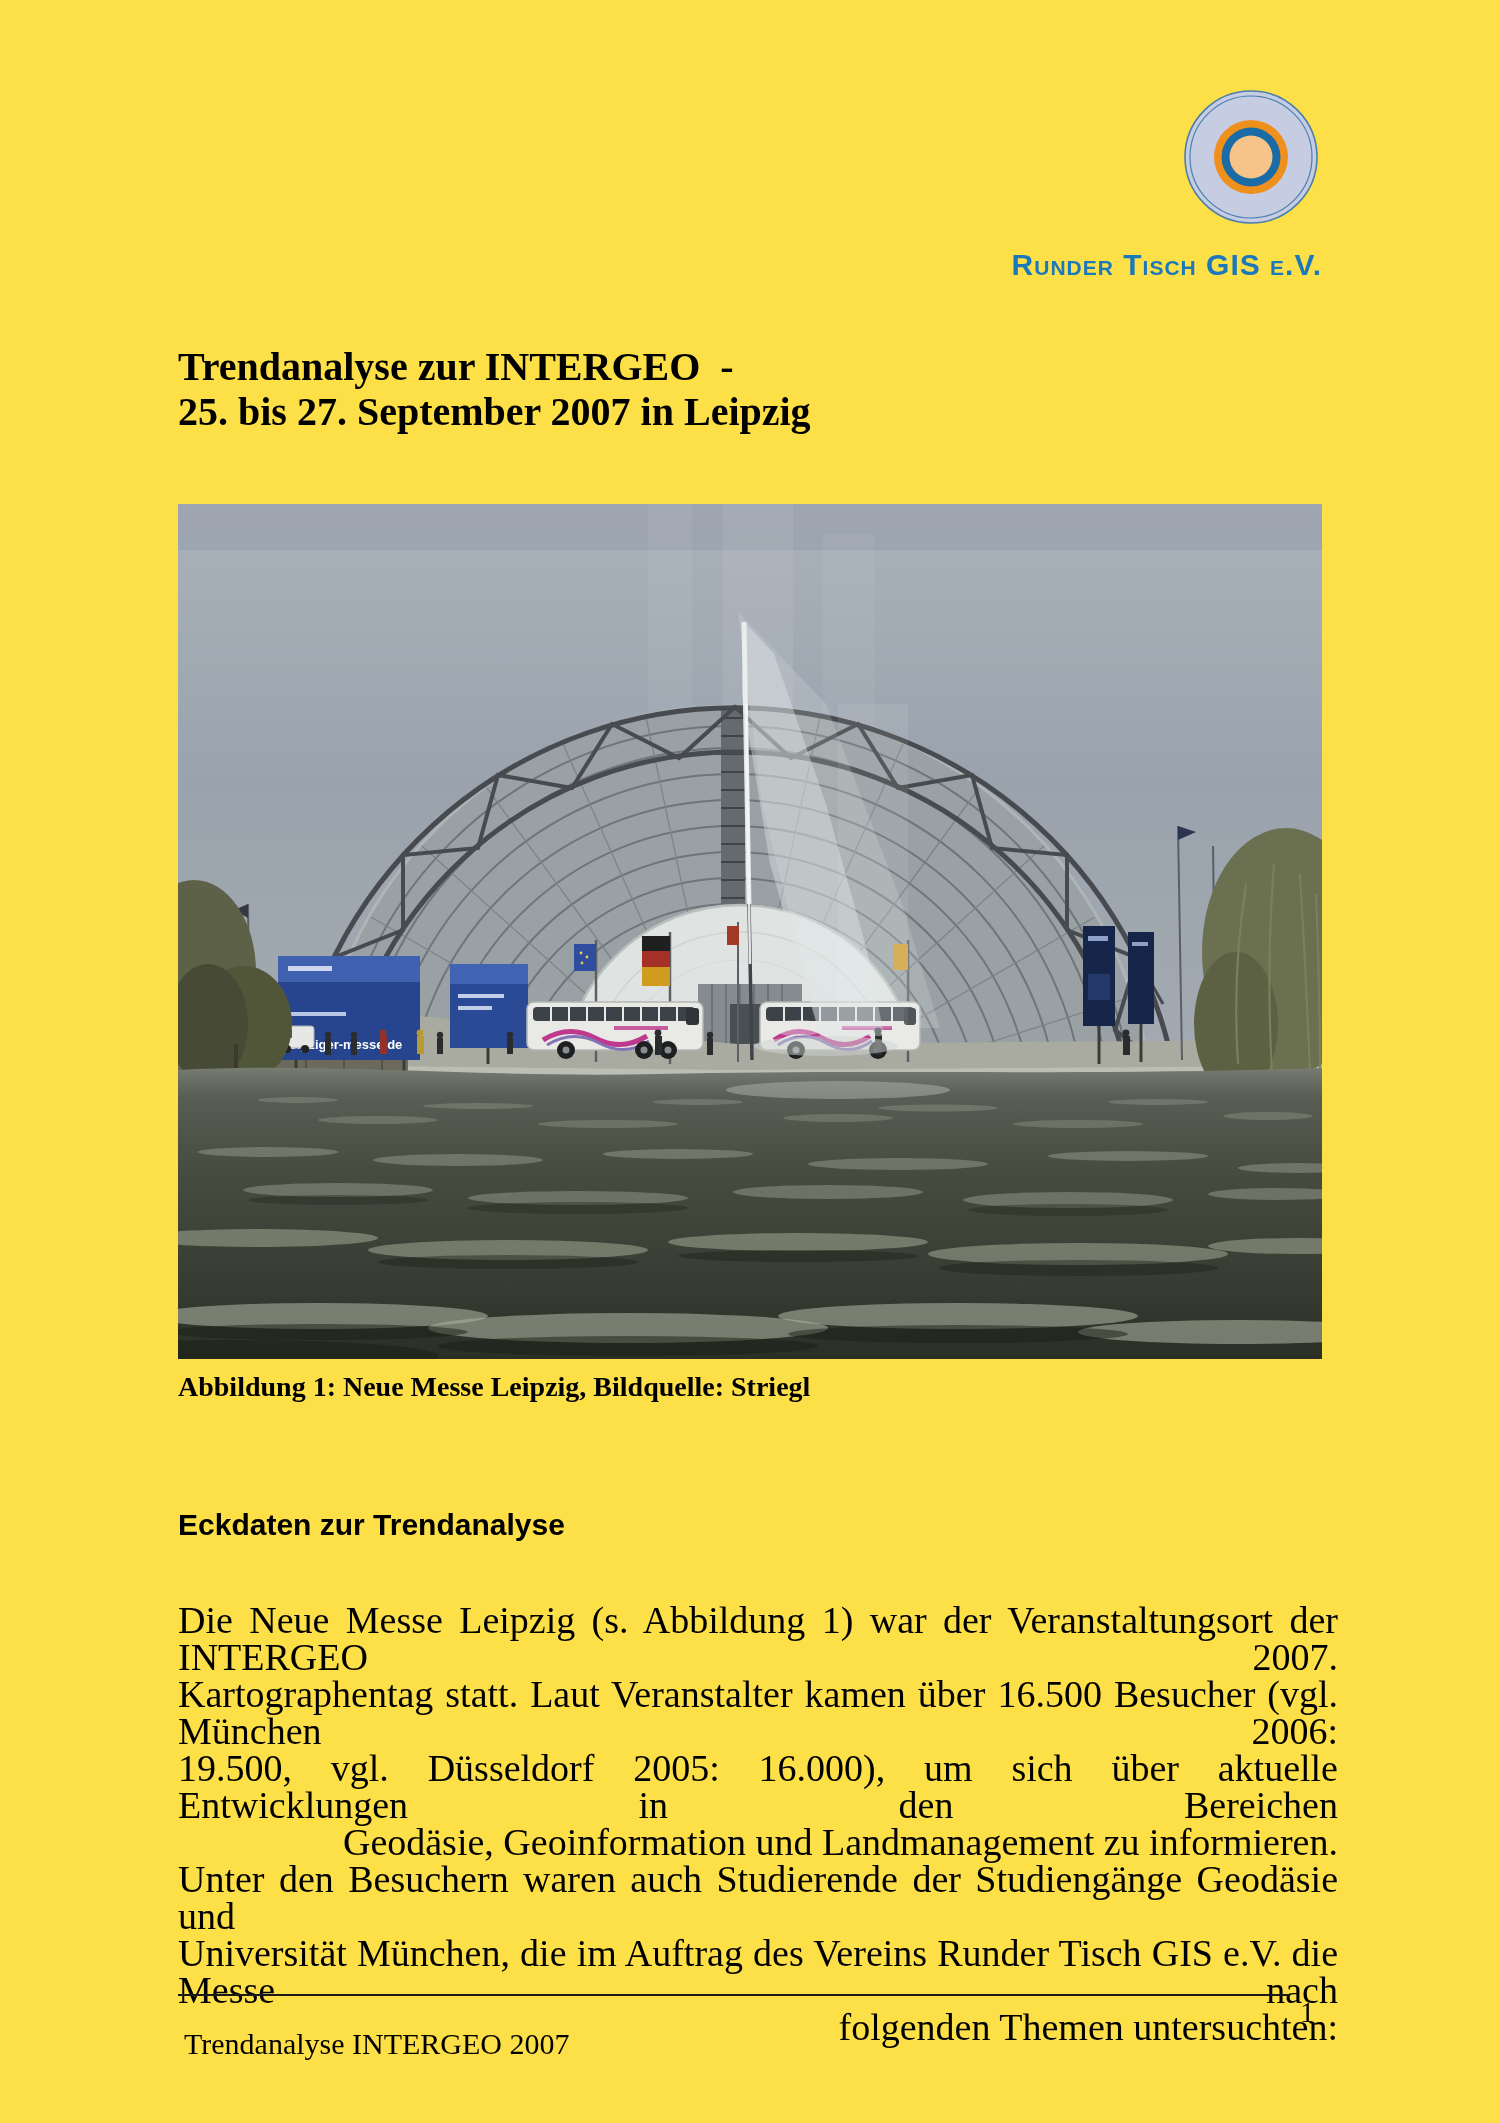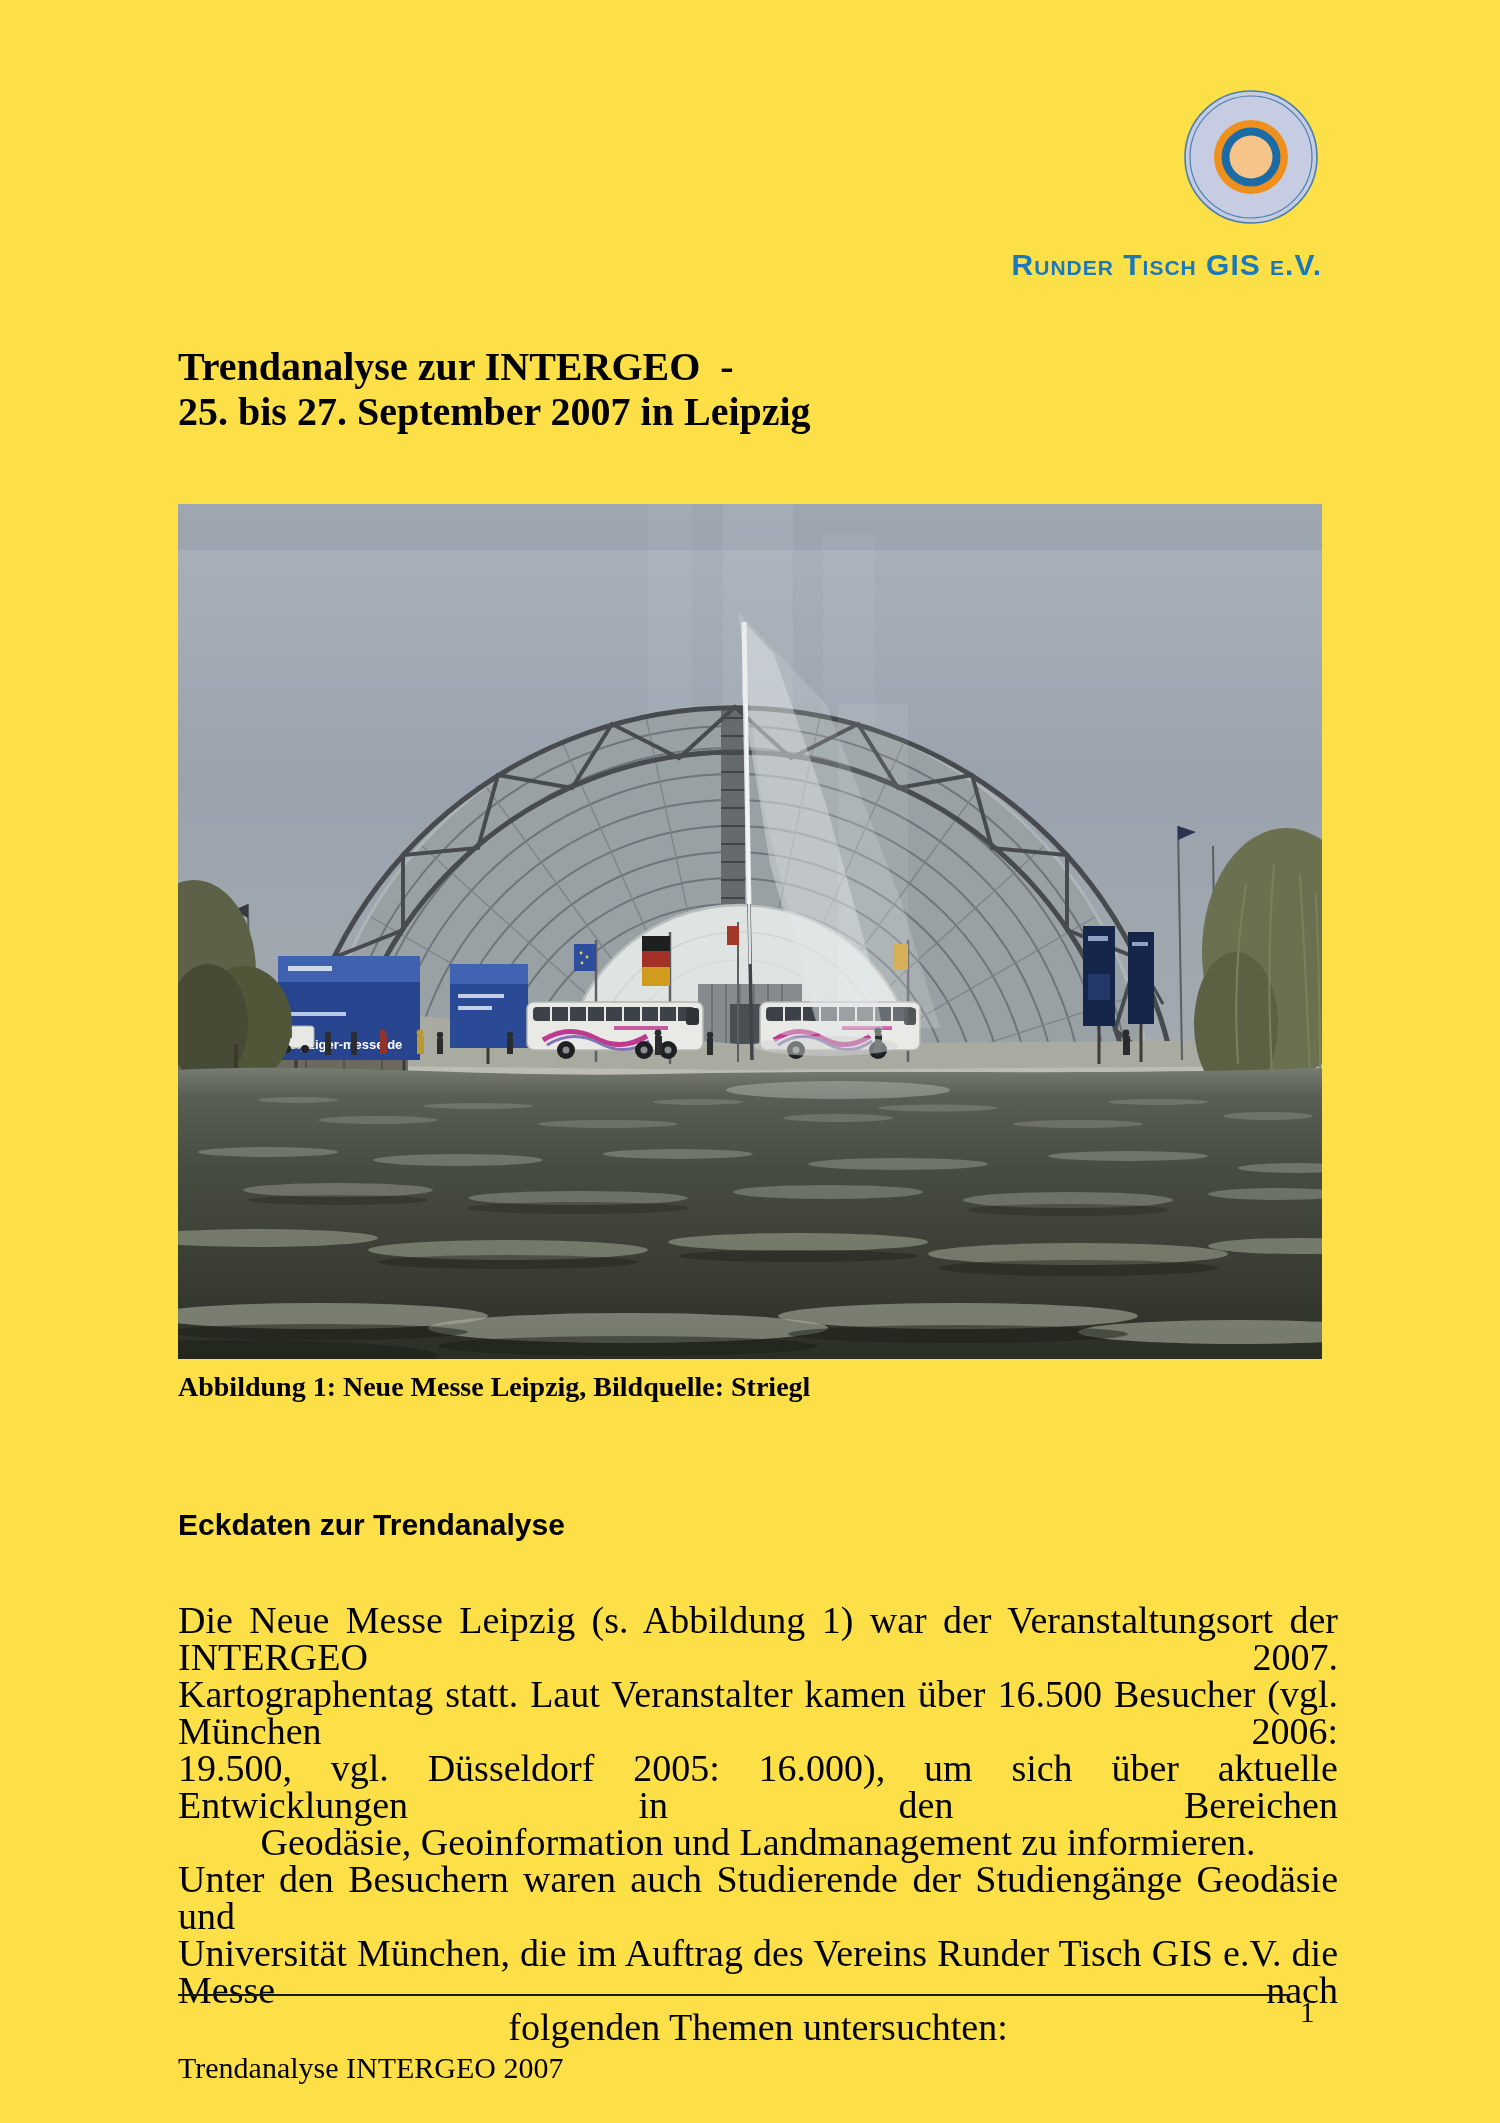--- a/index.html
+++ b/index.html
@@ -7,21 +7,21 @@
         font-family:"Liberation Serif", serif;color:#111;}
   .abs{position:absolute;}
   .org-name{font-family:"Liberation Sans", sans-serif;font-weight:bold;font-variant:small-caps;
             letter-spacing:1px;font-size:30px;color:#1b79bb;text-align:right;}
   .doc-title{font-family:"Liberation Serif", serif;font-weight:bold;font-size:40px;line-height:45px;color:#000;}
   .figure-caption{font-family:"Liberation Serif", serif;font-weight:bold;font-size:28px;line-height:34px;
                   text-align:left;color:#000;}
   .section-heading{font-family:Liberation Sans, sans-serif;font-weight:bold;font-size:30px;color:#000;}
   .body-text{font-family:"Liberation Serif", serif;font-size:38px;line-height:37px;color:#000;}
   .jline{text-align:justify;text-align-last:justify;}
-  .jline-last{text-align:center;}
+  .jline-last{text-align:right;}
   .footer-rule{background:#1a1a1a;height:2px;}
   .footer-text{font-family:"Liberation Serif", serif;font-size:30px;color:#000;}
   .page-number{font-family:"Liberation Serif", serif;font-size:29px;color:#000;}
 </style>
 </head>
 <body>
 
 <div class="page">
 
   <svg class="abs" style="left:1183px;top:89px;" width="136" height="136" viewBox="0 0 136 136">
@@ -395,16 +395,16 @@
         <div class="jline-last">Geodäsie, Geoinformation und Landmanagement zu informieren.</div>
       </div>
     <div>
         <div class="jline">Unter den Besuchern waren auch Studierende der Studiengänge Geodäsie und</div>
         <div class="jline">Universität München, die im Auftrag des Vereins Runder Tisch GIS e.V. die Messe nach</div>
         <div class="jline-last">folgenden Themen untersuchten:</div>
       </div>
   </div>
 
   <div class="abs footer-rule" style="left:178px;top:1994px;width:1112px;"></div>
-  <div class="abs footer-text" style="left:178px;top:2027px;margin-top:24px;">Trendanalyse INTERGEO 2007</div>
+  <div class="abs footer-text" style="left:184px;top:2027px;">Trendanalyse INTERGEO 2007</div>
   <div class="abs page-number" style="left:1300px;top:1996px;">1</div>
 
 </div>
 
 </body></html>

